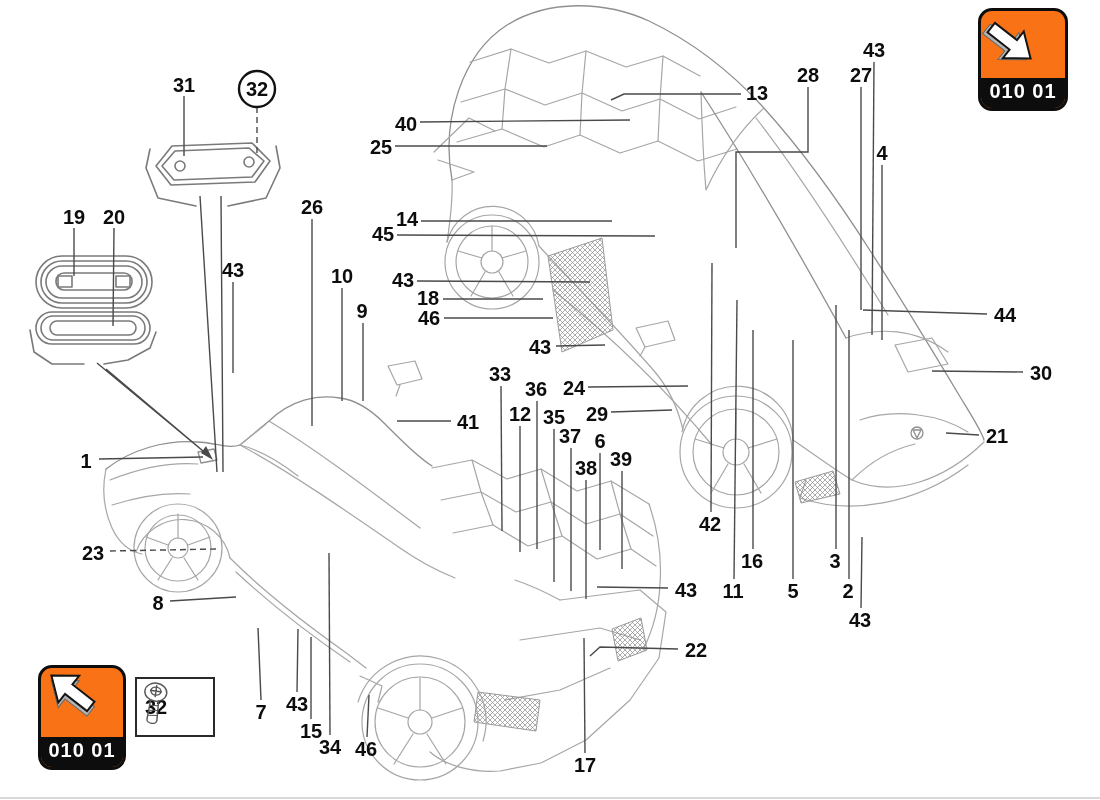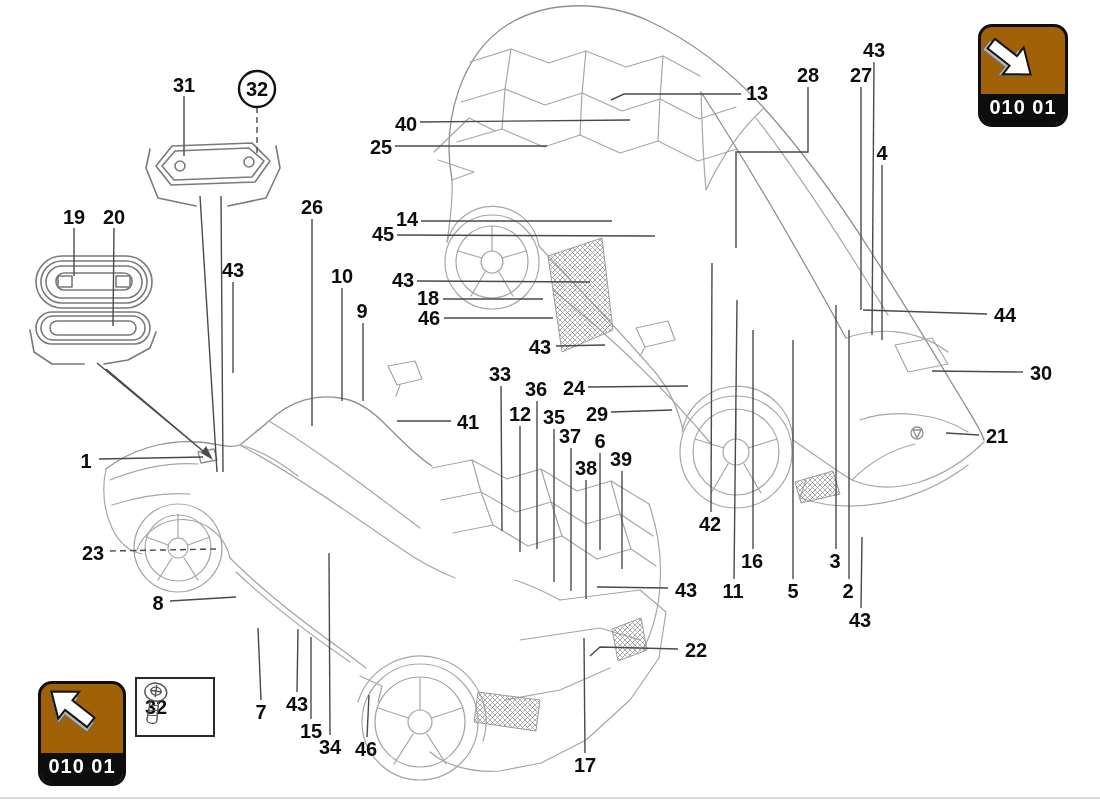--- a/index.html
+++ b/index.html
@@ -7,22 +7,22 @@
           font-family:"Liberation Sans",sans-serif;}
   svg{position:absolute;left:0;top:0;}
   .cl{fill:none;stroke:#a6a6a6;stroke-width:1.2;stroke-linejoin:round;stroke-linecap:round;}
   .cl2{fill:none;stroke:#8f8f8f;stroke-width:1.3;stroke-linejoin:round;stroke-linecap:round;}
   .pl{fill:none;stroke:#7a7a7a;stroke-width:1.6;stroke-linejoin:round;stroke-linecap:round;}
   .meshfill{fill:url(#meshp);stroke:#9a9a9a;stroke-width:1;}
   .leader{fill:none;stroke:#4a4a4a;stroke-width:1.4;}
   .leader.dash{stroke-dasharray:6 4;}
   .callout-text{font:700 20px "Liberation Sans",sans-serif;fill:#0d0d0d;}
   .callout-circle{fill:#ffffff;stroke:#111111;stroke-width:2.4;}
-  .badge{position:absolute;border:3px solid #0d0d0d;border-radius:14px;background:#a16207;
-         display:flex;flex-direction:column;overflow:hidden;box-sizing:border-box;margin-top:16px;}
+  .badge{position:absolute;border:3px solid #0d0d0d;border-radius:14px;background:#f97316;
+         display:flex;flex-direction:column;overflow:hidden;box-sizing:border-box;}
   .badge .art{flex:1;display:flex;align-items:center;justify-content:center;}
   .badge .code{background:#0d0d0d;color:#ffffff;font-weight:700;font-size:20px;
                text-align:center;padding:2px 0 5px;letter-spacing:1px;}
   .badge-tr{left:978px;top:8px;width:90px;height:103px;}
   .badge-bl{left:38px;top:665px;width:88px;height:105px;}
   .fastener-box{position:absolute;left:135px;top:677px;width:80px;height:60px;
                 border:2px solid #2a2a2a;background:#ffffff;display:flex;align-items:center;
                 justify-content:space-between;padding:2px 8px;box-sizing:border-box;}
   .fastener-box .num{font-weight:700;font-size:20px;color:#0d0d0d;}
   .page-edge{position:absolute;left:0;top:797px;width:1100px;height:2px;background:#d9d9d9;}

